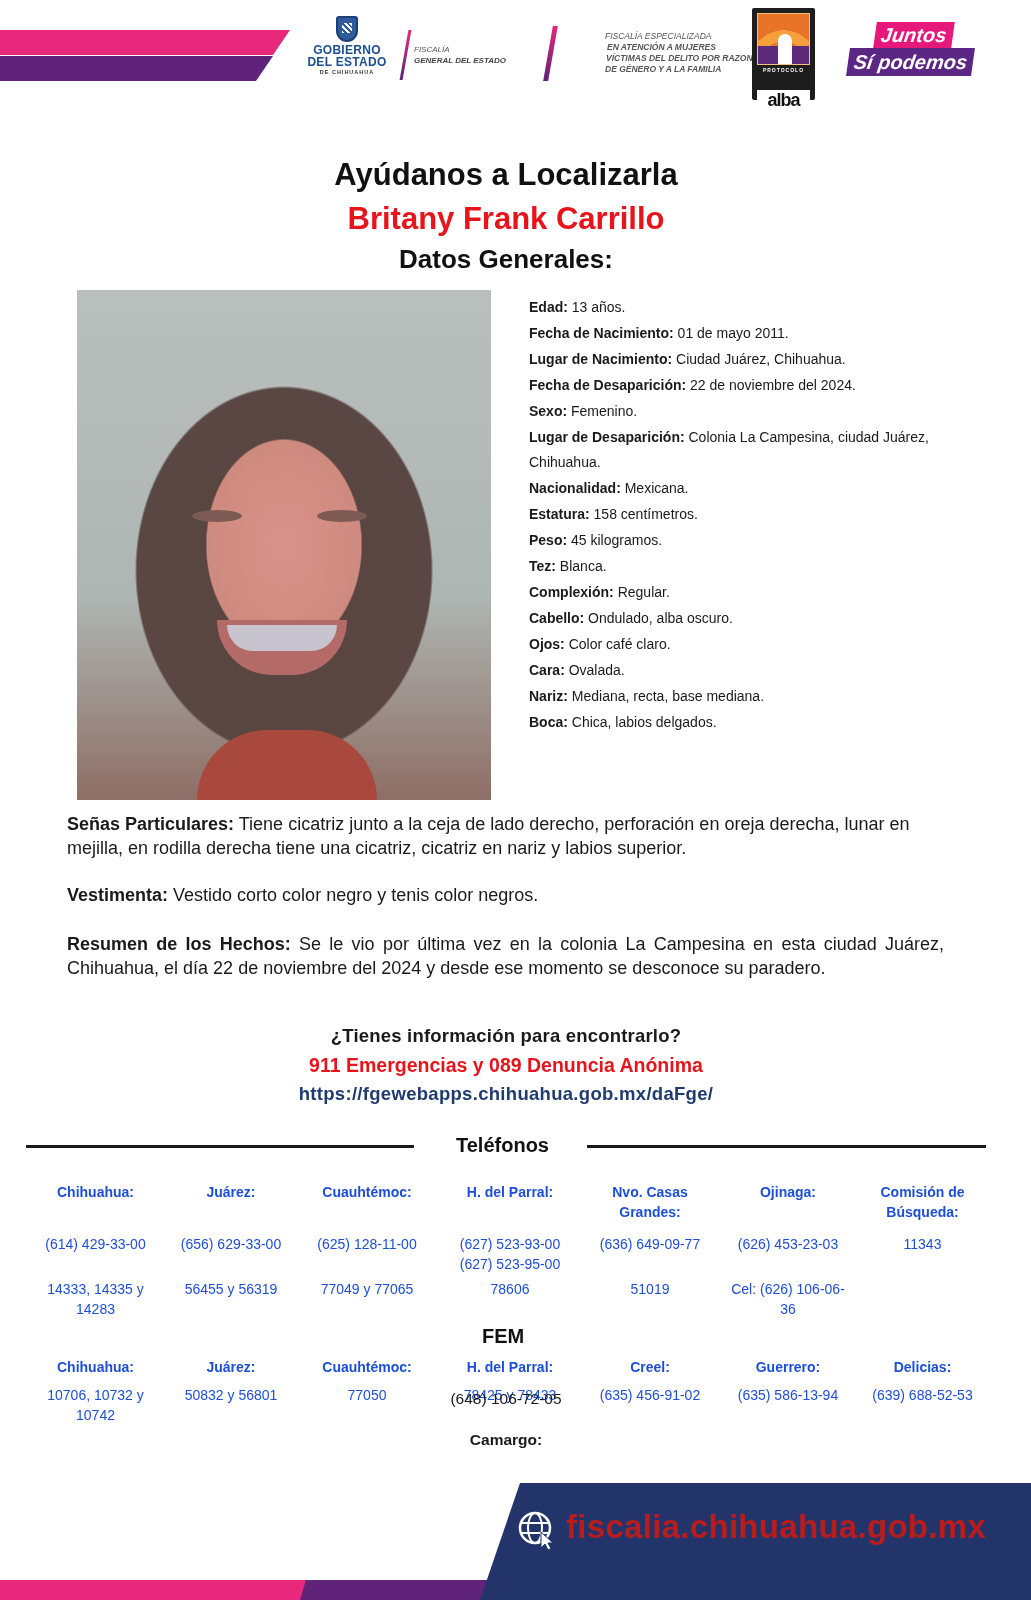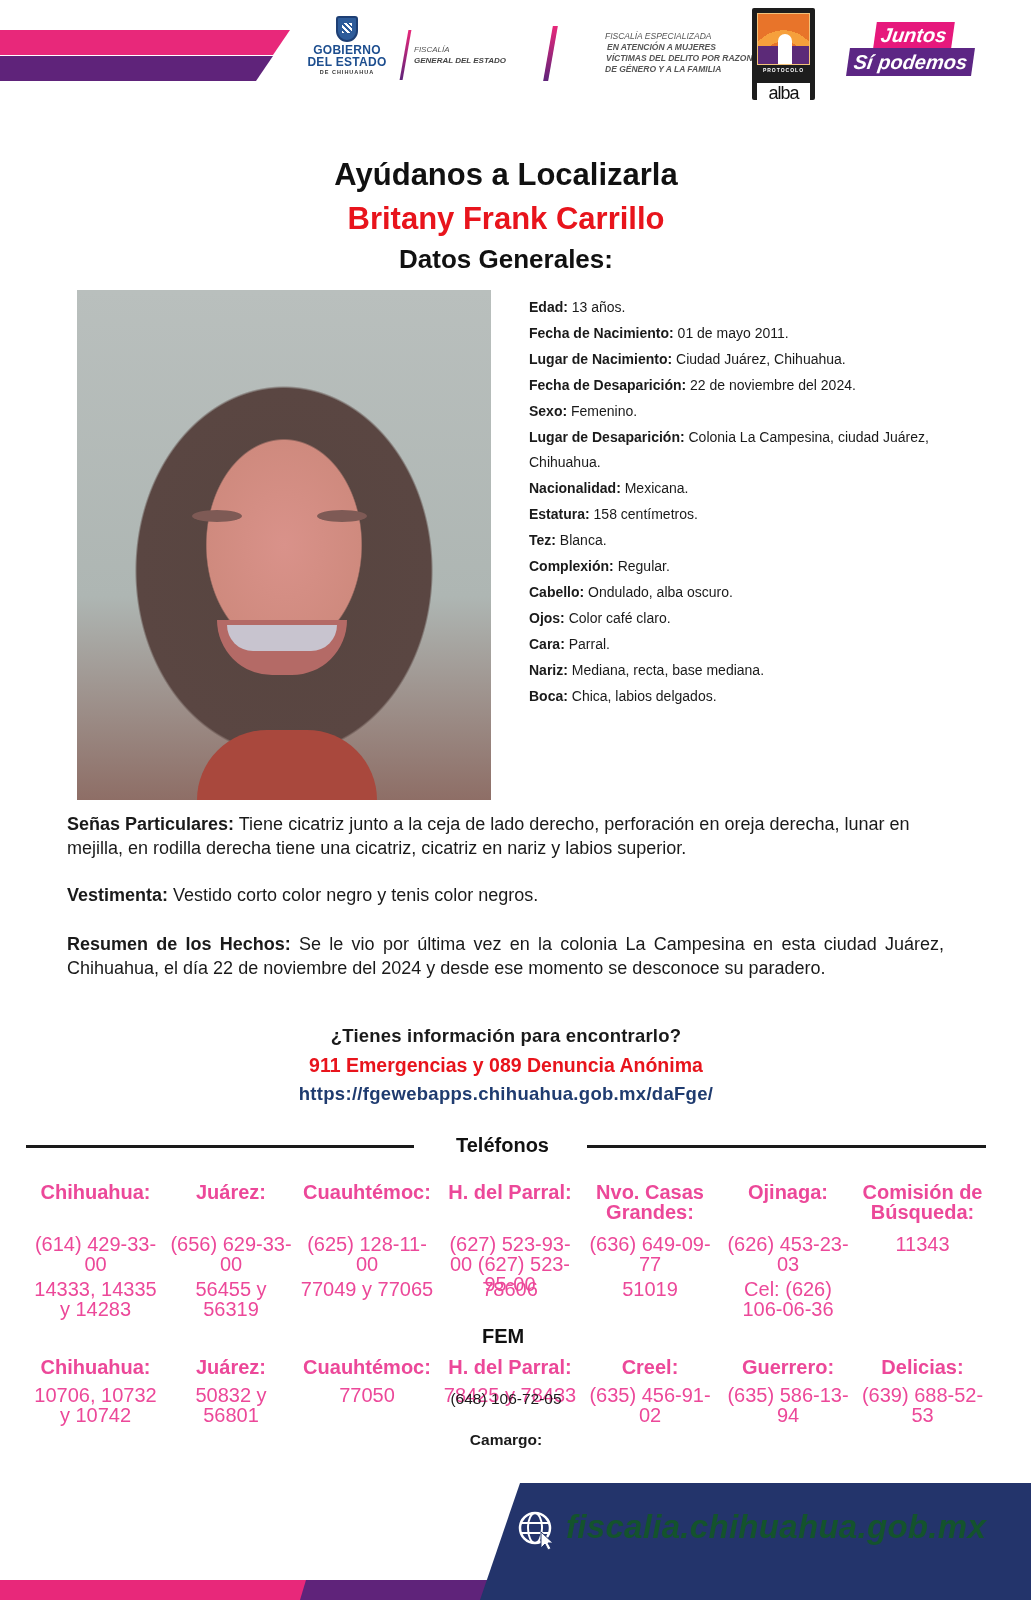--- a/index.html
+++ b/index.html
@@ -27,21 +27,21 @@
   .logo-fem { position: absolute; left: 557px; top: 31px; font-size: 8.5px; font-style: italic; font-weight: 700; color: #555; line-height: 11px; margin-left: 48px; }
   .logo-fem .r1 { font-weight: 400; }
   .logo-fem .r2 { padding-left: 2px; }
   .logo-fem .r3 { padding-left: 1px; }
 
   .logo-alba { position: absolute; left: 752px; top: 8px; width: 63px; height: 92px; background: #1d1d1d; border-radius: 2px; padding: 5px; }
   .alba-art { height: 52px; background: radial-gradient(circle at 50% 100%, #f6a03c 0 20%, #e8742a 20% 40%, #f6a03c 40% 60%, #e8742a 60% 100%); border: 1px solid #f3c27a; position: relative; overflow: hidden; }
   .alba-art::after { content: ""; position: absolute; left: 20px; bottom: 0; width: 14px; height: 30px; background: #fff; border-radius: 7px 7px 0 0; }
   .alba-art::before { content: ""; position: absolute; left: 0; right: 0; bottom: 0; height: 18px; background: #5c2a78; }
   .alba-proto { color: #fff; font-size: 5px; text-align: center; letter-spacing: 1px; margin-top: 2px; font-weight: 700; }
-  .alba-word { background: #fff; color: #111; font-size: 18px; font-weight: 400; text-align: center; line-height: 20px; margin-top: 10px; letter-spacing: -1px; }
+  .alba-word { background: #fff; color: #111; font-size: 18px; font-weight: 700; text-align: center; line-height: 20px; margin-top: 17px; letter-spacing: -1px; }
 
   .logo-juntos { position: absolute; left: 848px; top: 22px; width: 140px; height: 60px; }
   .juntos-top { position: absolute; left: 27px; top: 0; padding: 0 6px; background: #e6187c; color: #fff; font-size: 20px; font-weight: 700; font-style: italic; line-height: 26px; transform: skewX(-8deg); }
   .juntos-bot { position: absolute; left: 0; top: 26px; padding: 0 6px; background: #5c2684; color: #fff; font-size: 20px; font-weight: 700; font-style: italic; line-height: 28px; transform: skewX(-8deg); }
 
   
   .title { position: absolute; left: 0; width: 1012px; text-align: center; font-weight: 700; }
   .t1 { top: 157px; font-size: 31px; color: #111; }
   .t2 { top: 201px; font-size: 31px; color: #e8141c; }
   .t3 { top: 244px; font-size: 26px; color: #111; }
@@ -73,36 +73,36 @@
   .ask1 { top: 1025px; font-size: 18.5px; color: #1a1a1a; letter-spacing: 0.2px; }
   .ask2 { top: 1054px; font-size: 19.5px; color: #e8141c; }
   .ask3 { top: 1083px; font-size: 18.5px; color: #1f3b6f; letter-spacing: 0.3px; }
 
   .rule { position: absolute; height: 3px; background: #1a1a1a; top: 1145px; }
   .rule.left { left: 26px; width: 388px; }
   .rule.right { left: 587px; width: 399px; }
   .tel-title { position: absolute; left: 456px; top: 1134px; font-size: 20px; font-weight: 700; color: #111; }
 
   .grid { position: absolute; left: 26px; width: 960px; display: grid; grid-template-columns: 139px 132px 140px 146px 134px 142px 127px; }
-  .grid .cell { text-align: center; font-size: 20px; line-height: 20px; color: #ec4899; }
+  .grid .cell { text-align: center; font-size: 14px; line-height: 20px; color: #1d4ed8; }
   .grid .hd { font-weight: 700; }
   .g-h1 { top: 1182px; }
   .g-r1 { top: 1234px; }
   .g-r2 { top: 1279px; }
   .fem-title { position: absolute; left: 482px; top: 1325px; font-size: 20px; font-weight: 700; color: #111; }
   .g-h2 { top: 1357px; }
   .g-r3 { top: 1385px; }
   .camargo-h { position: absolute; left: 0; width: 1012px; text-align: center; top: 1431px; font-size: 15.5px; font-weight: 700; }
   .camargo-v { position: absolute; left: 0; width: 1012px; text-align: center; top: 1390px; font-size: 15.5px; }
 
   
   .ft-pink { position: absolute; left: 0; top: 1580px; width: 310px; height: 20px; background: #e8287a; }
   .ft-purple { position: absolute; left: 300px; top: 1580px; width: 220px; height: 20px; background: #5f237a; clip-path: polygon(6px 0, 100% 0, 100% 100%, 0 100%); }
   .ft-blue { position: absolute; left: 480px; top: 1483px; width: 551px; height: 117px; background: #23346b; clip-path: polygon(40px 0, 100% 0, 100% 100%, 0 100%); }
-  .ft-url { position: absolute; left: 566px; top: 1508px; font-size: 33px; font-weight: 700; font-style: italic; color: #14532d; letter-spacing: 0.3px; }
+  .ft-url { position: absolute; left: 566px; top: 1508px; font-size: 33px; font-weight: 700; color: #b91c1c; letter-spacing: 0.3px; }
   .globe { position: absolute; left: 517px; top: 1510px; width: 40px; height: 40px; }
 </style>
 </head>
 <body>
 
 <div class="hdr-bar pink"></div>
 <div class="hdr-bar purple"></div>
 
 <div class="logo-gob">
   <div class="shield"></div>
@@ -146,25 +146,26 @@
 
 <div class="datos">
   <div class="row"><b>Edad:</b><span> 13 años.</span></div>
   <div class="row"><b>Fecha de Nacimiento:</b><span> 01 de mayo 2011.</span></div>
   <div class="row"><b>Lugar de Nacimiento:</b><span> Ciudad Juárez, Chihuahua.</span></div>
   <div class="row"><b>Fecha de Desaparición:</b><span> 22 de noviembre del 2024.</span></div>
   <div class="row"><b>Sexo:</b><span> Femenino.</span></div>
   <div class="row"><b>Lugar de Desaparición:</b><span> Colonia La Campesina, ciudad Juárez, Chihuahua.</span></div>
   <div class="row"><b>Nacionalidad:</b><span> Mexicana.</span></div>
   <div class="row"><b>Estatura:</b><span> 158 centímetros.</span></div>
+  <div class="row"><b>Peso:</b><span> 45 kilogramos.</span></div>
   <div class="row"><b>Tez:</b><span> Blanca.</span></div>
   <div class="row"><b>Complexión:</b><span> Regular.</span></div>
   <div class="row"><b>Cabello:</b><span> Ondulado, alba oscuro.</span></div>
   <div class="row"><b>Ojos:</b><span> Color café claro.</span></div>
-  <div class="row"><b>Cara:</b><span> Parral.</span></div>
+  <div class="row"><b>Cara:</b><span> Ovalada.</span></div>
   <div class="row"><b>Nariz:</b><span> Mediana, recta, base mediana.</span></div>
   <div class="row"><b>Boca:</b><span> Chica, labios delgados.</span></div>
 </div>
 
 <div class="para p1"><b>Señas Particulares:</b><span> Tiene cicatriz junto a la ceja de lado derecho, perforación en oreja derecha, lunar en mejilla, en rodilla derecha tiene una cicatriz, cicatriz en nariz y labios superior.</span></div>
 <div class="para p2"><b>Vestimenta:</b><span> Vestido corto color negro y tenis color negros.</span></div>
 <div class="para p3"><b>Resumen de los Hechos:</b><span> Se le vio por última vez en la colonia La Campesina en esta ciudad Juárez, Chihuahua, el día 22 de noviembre del 2024 y desde ese momento se desconoce su paradero.</span></div>
 
 <div class="ask ask1">¿Tienes información para encontrarlo?</div>
 <div class="ask ask2">911 Emergencias y 089 Denuncia Anónima</div>

